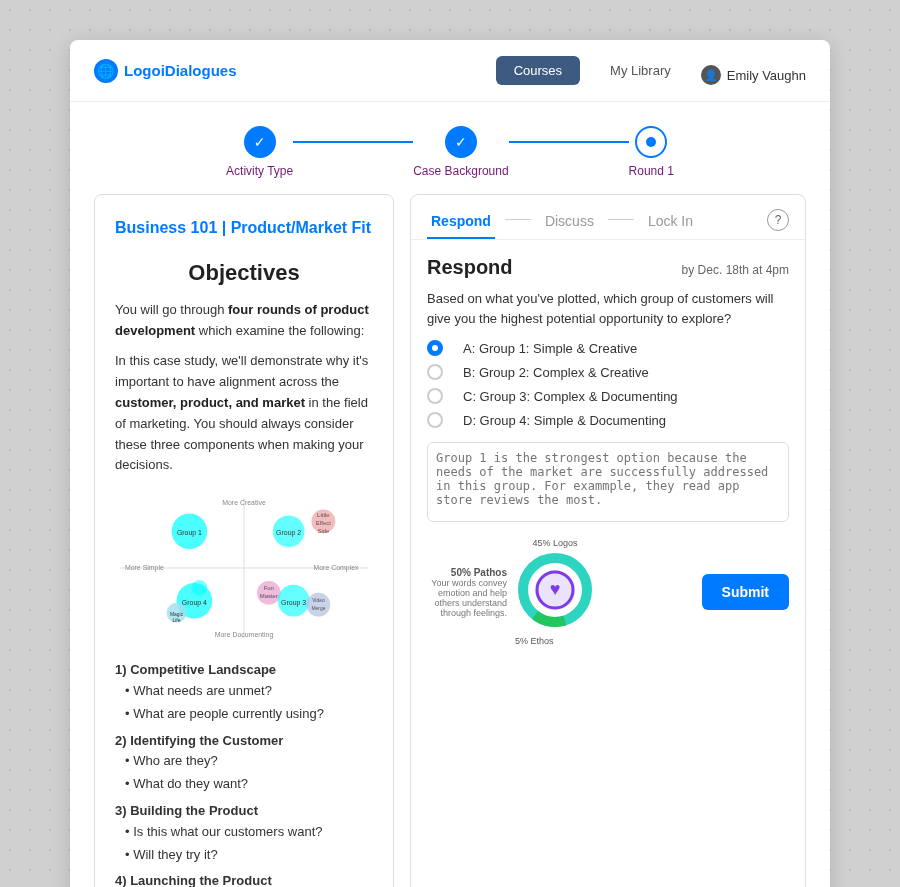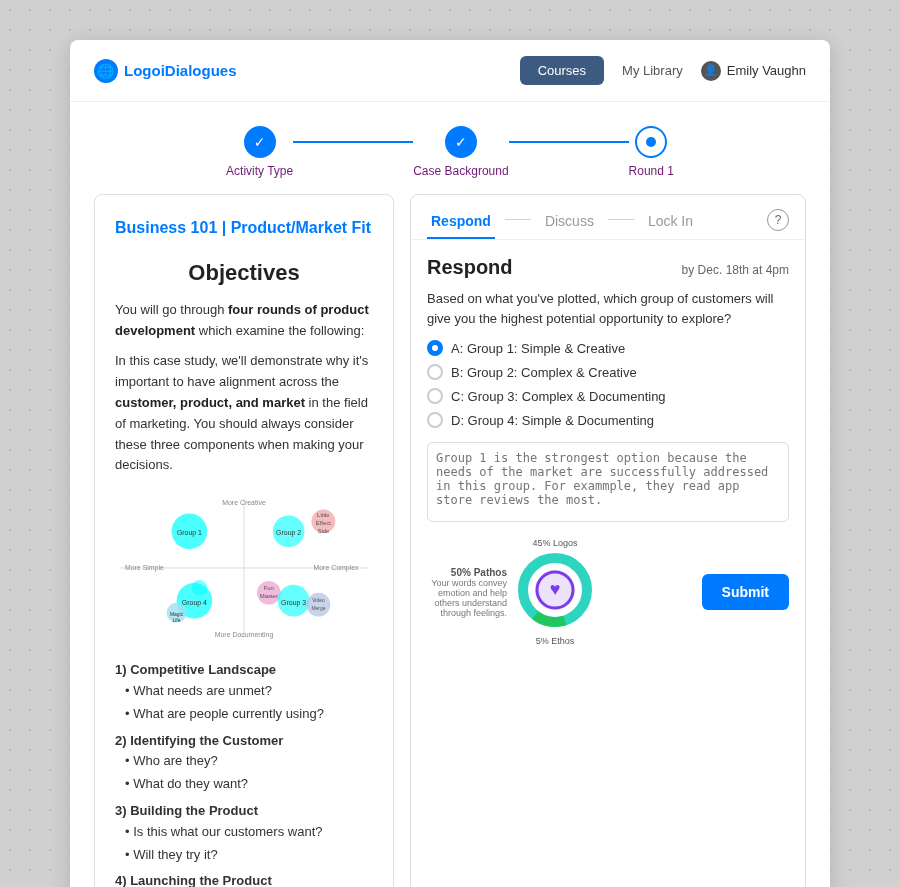--- a/index.html
+++ b/index.html
@@ -45,22 +45,22 @@
       font-size: 14px;
     }
     .logo-text {
       font-size: 15px;
       font-weight: 600;
       color: #222;
     }
     .logo-text span { color: #007bff; }
     .nav-buttons {
       display: flex;
-      align-items: center;
-      gap: 0;
+      align-items: flex-end;
+      gap: 12px;
     }
     .nav-btn {
       padding: 7px 18px;
       border-radius: 6px;
       font-size: 13px;
       cursor: pointer;
       border: none;
     }
     .nav-btn-active {
       background: #3d5a80;
@@ -255,21 +255,21 @@
       font-size: 13px;
       color: #333;
       margin-bottom: 12px;
       line-height: 1.5;
     }
     
     .radio-options { margin-bottom: 14px; }
     .radio-option {
       display: flex;
       align-items: center;
-      gap: 8px;
+      gap: 20px;
       margin-bottom: 8px;
       font-size: 13px;
       color: #333;
       cursor: pointer;
     }
     .radio-dot {
       width: 16px; height: 16px;
       border-radius: 50%;
       border: 2px solid #ccc;
       display: flex;
@@ -511,21 +511,21 @@
                 <circle cx="40" cy="40" r="32" fill="none" stroke="#2dd4bf" stroke-width="10" stroke-dasharray="201.06" stroke-dashoffset="0"></circle>
 
                 <circle cx="40" cy="40" r="32" fill="none" stroke="#22c55e" stroke-width="10" stroke-dasharray="31.4 169.6" stroke-dashoffset="-90.4" transform="rotate(-90 40 40)"></circle>
 
                 <circle cx="40" cy="40" r="20" fill="#7c3aed" opacity="0.15"></circle>
                 <circle cx="40" cy="40" r="18" fill="none" stroke="#7c3aed" stroke-width="3"></circle>
 
                 <text x="40" y="45" text-anchor="middle" font-size="18" fill="#7c3aed">♥</text>
               </svg>
               
-              <div style="font-size:9px;color:#555;text-align:center;margin-top:2px;">5% Ethos</div>
+              <div style="font-size:9px;color:#555;margin-top:2px;">5% Ethos</div>
             </div>
 
             <div class="legend-text-right">
             </div>
           </div>
 
           <button class="submit-btn">Submit</button>
         </div>
       </div>
     </div>

